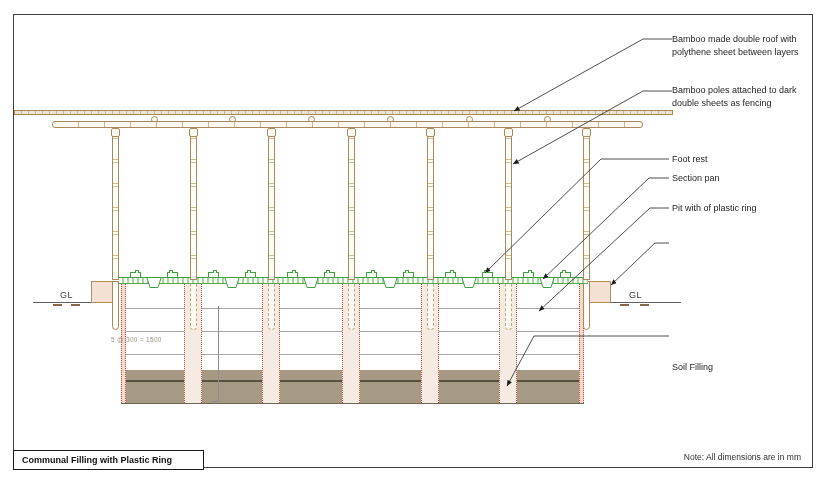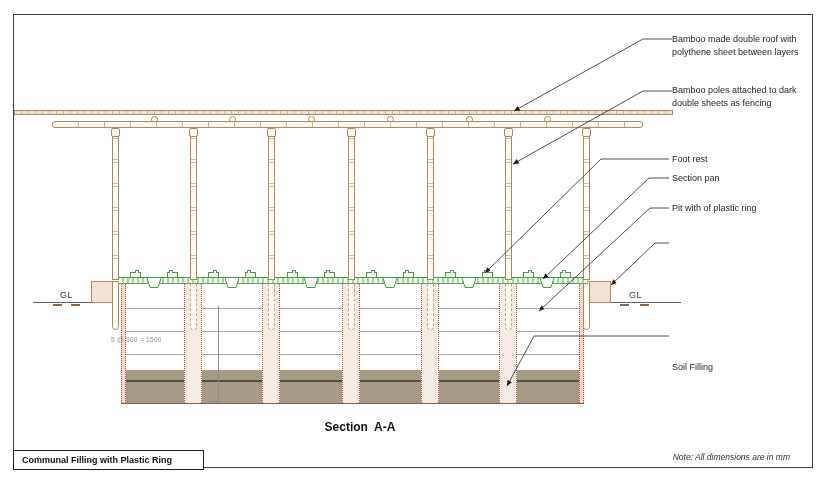--- a/index.html
+++ b/index.html
@@ -7,21 +7,21 @@
           font-family:"Liberation Sans",sans-serif;}
   #canvas *{box-sizing:border-box;}
   .abs{position:absolute;}
   .frame{left:13px;top:14px;width:800px;height:454px;border:1px solid #3f3f3f;}
   .gl{font-size:9px;color:#3a3a3a;letter-spacing:.4px;text-align:center;}
   .gl-left{left:60px;top:290px;}
   .gl-right{left:629px;top:290px;}
   .dim-text{left:111px;top:336px;font-size:6.5px;color:#97907f;letter-spacing:.3px;}
   .caption{left:280px;top:420px;width:160px;text-align:center;font-size:12px;font-weight:bold;
            color:#111;white-space:pre;}
-  .note{right:34px;top:452px;font-size:8.5px;font-style:italic;color:#2e2e2e;}
+  .note{right:23px;top:452px;font-size:8.5px;color:#2e2e2e;}
   .title-box{left:13px;top:450px;width:191px;height:20px;border:1.5px solid #1a1a1a;background:#fff;
              display:flex;align-items:center;padding-left:8px;font-size:9px;font-weight:bold;color:#111;z-index:30;}
   .ann{left:672px;width:140px;font-size:9px;color:#1e1e1e;line-height:12.5px;z-index:20;}
   .ann-roof{top:33px;} .ann-fencing{top:84px;} .ann-foot-rest{top:153px;}
   .ann-plastic-pan{top:172px;} .ann-pit-ring{top:202px;} .ann-earthen-step{top:237px;}
   .ann-soil-filling{top:325px;margin-top:36px;}
   svg.overlay{position:absolute;left:0;top:0;z-index:15;pointer-events:none;}
 </style>
 </head>
 <body>
@@ -203,18 +203,17 @@
   <div class="abs ann ann-plastic-pan">
     <div class="ann-line">Section pan</div>
   </div>
   <div class="abs ann ann-pit-ring">
     <div class="ann-line">Pit with of plastic ring</div>
   </div>
   <div class="abs ann ann-soil-filling">
     <div class="ann-line">Soil Filling</div>
   </div>
 
-  <div class="abs caption">Section  A-A</div>
   <div class="abs note">Note: All dimensions are in mm</div>
   <div class="abs title-box">
     <span>Communal Filling with Plastic Ring</span>
   </div>
 </div>
 
 </body></html>

